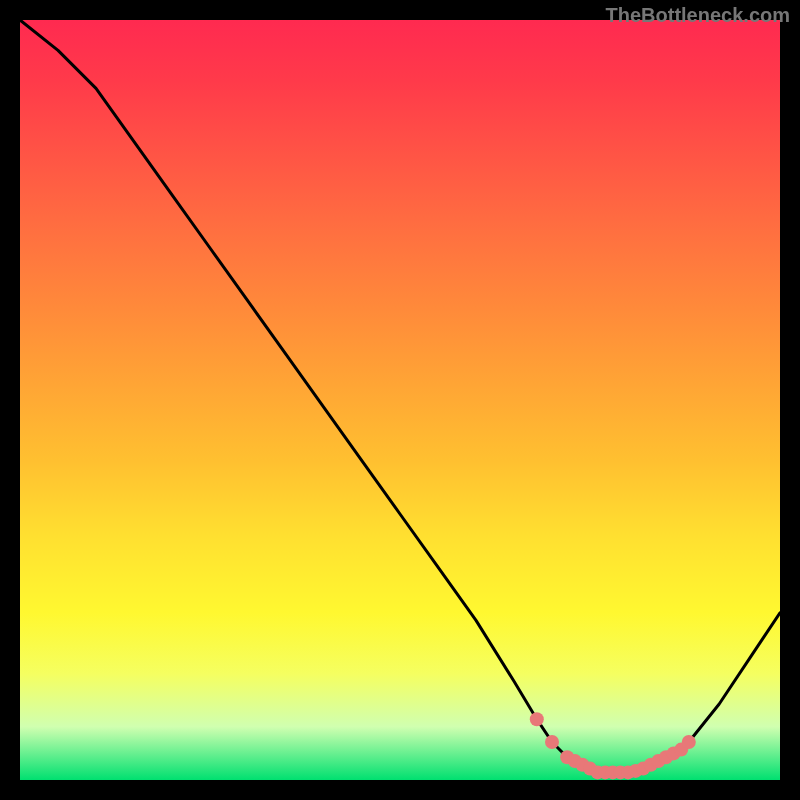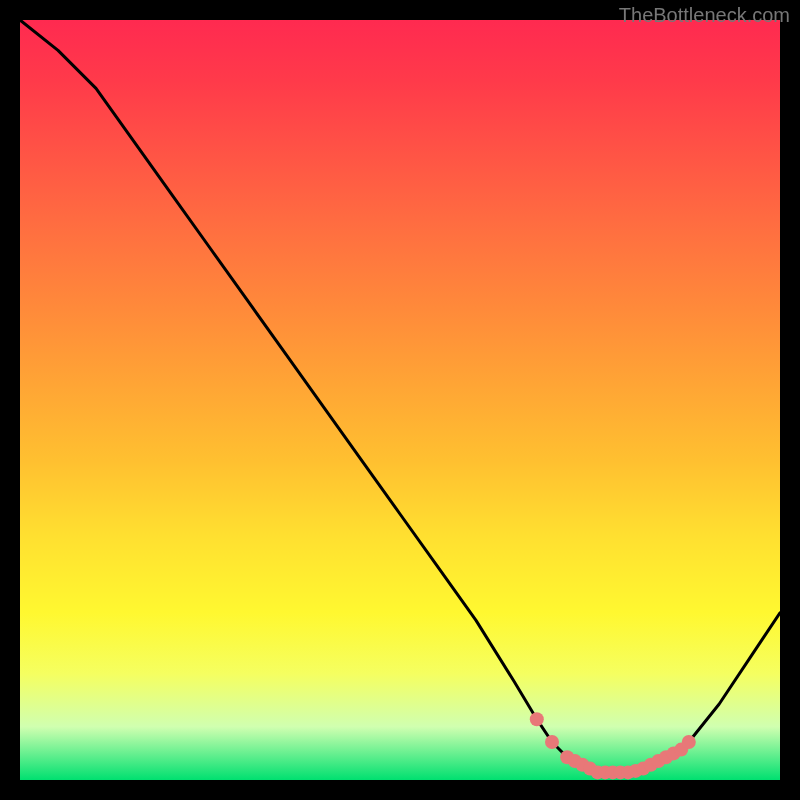--- a/index.html
+++ b/index.html
@@ -9,21 +9,21 @@
     background: #000;
     position: relative;
     font-family: Arial, sans-serif;
   }
   .attribution {
     position: absolute;
     top: 4px;
     right: 10px;
     color: #777;
     font-size: 20px;
-    font-weight: normal;
+    font-weight: bold;
     z-index: 10;
   }
   .plot-area {
     position: absolute;
     left: 20px;
     top: 20px;
     width: 760px;
     height: 760px;
   }
   .gradient-bg {

